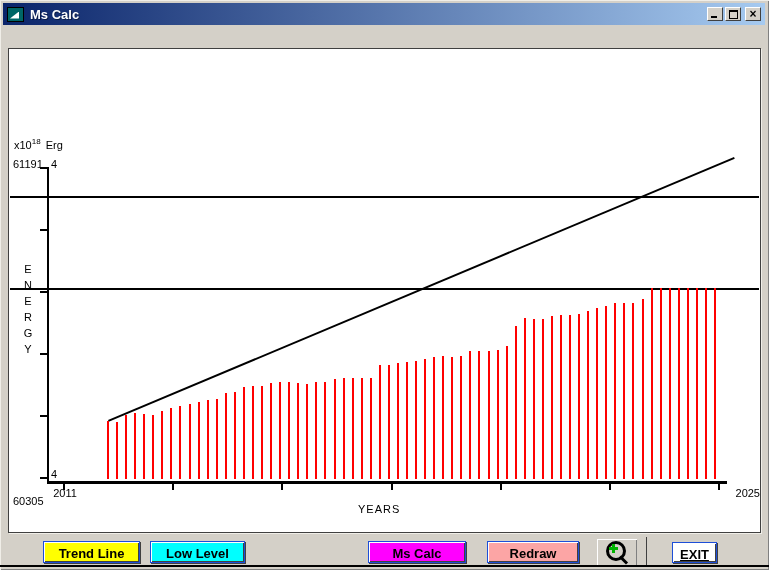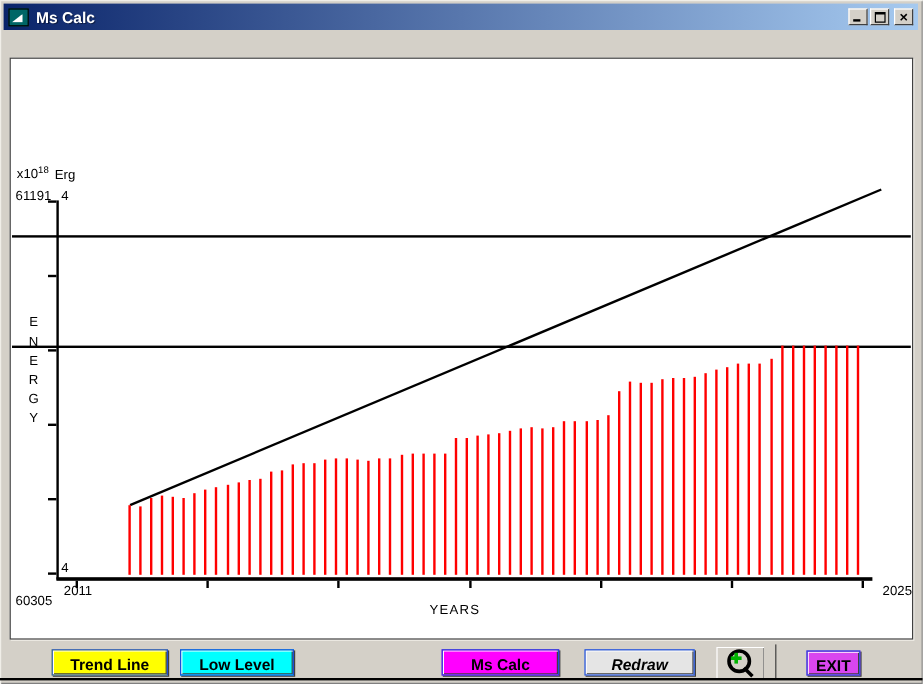--- a/index.html
+++ b/index.html
@@ -195,26 +195,26 @@
 
     <div class="plot-label xlab-first">2011</div>
     <div class="plot-label xlab-last">2025</div>
     <div class="plot-label xtitle">YEARS</div>
 
   </div>
 
   <button class="cmd btn-0" style="background: rgb(255, 255, 0);">Trend Line</button>
   <button class="cmd btn-1" style="background: rgb(0, 255, 255);">Low Level</button>
   <button class="cmd btn-3" style="background: rgb(255, 0, 255);">Ms Calc</button>
-  <button class="cmd btn-4" style="background: #e5e5e5; font-style: italic;">Redraw</button>
+  <button class="cmd btn-4" style="background: #fca5a5;">Redraw</button>
 
   <button class="zoom-btn">
     <span class="mag"></span>
     <span class="mag-plus-h"></span>
     <span class="mag-plus-v"></span>
     <span class="mag-handle"></span>
   </button>
   <div class="btn-divider"></div>
 
-  <button class="cmd btn-exit" style="background: #d946ef;">EXIT</button>
+  <button class="cmd btn-exit" style="background: #ffffff; text-decoration: underline;">EXIT</button>
 
   <div class="bottom-line"></div>
 </div>
 
 </body></html>

